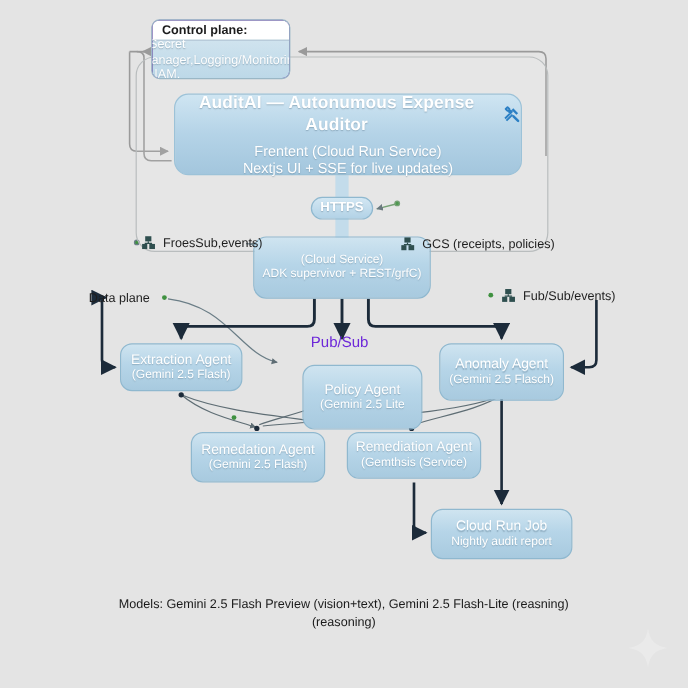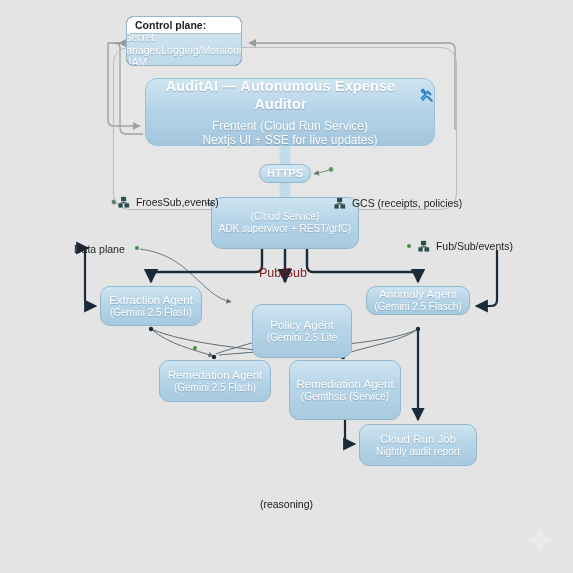--- a/index.html
+++ b/index.html
@@ -116,41 +116,41 @@
   
   #orchestrator {
     left: 211px; top: 197px; width: 148px; height: 52px;
     border-radius: 11px;
   }
   #orchestrator .t1 { font-size: 13px; font-weight: bold; margin-bottom: 1px; }
 
   
   #extraction-agent { left: 100px; top: 286px; width: 102px; height: 40px; }
   #policy-agent     { left: 236px; top: 304px; width: 100px; height: 54px; margin-left: 16px; }
-  #anomaly-agent    { left: 366px; top: 286px; width: 104px; height: 29px; }
+  #anomaly-agent    { left: 366px; top: 286px; width: 104px; height: 48px; }
 
   
   #remediation-agent-1 { left: 159px; top: 360px; width: 112px; height: 42px; }
-  #remediation-agent-2 { left: 289px; top: 360px; width: 112px; height: 60px; }
+  #remediation-agent-2 { left: 289px; top: 360px; width: 112px; height: 39px; }
 
   
   #cloud-run-job { left: 359px; top: 424px; width: 118px; height: 42px; }
 
   
   .lbl {
     position: absolute;
     font-size: 10.5px;
     color: #1e1e1e;
     white-space: nowrap;
   }
   #label-gcs      { left: 334px; top: 161px; margin-top: 36px; }
   #label-froessub { left: 118px; top: 196px; }
   #label-fubsub   { left: 418px; top: 240px; }
   #label-dataplane{ left: 74px;  top: 243px; }
-  #label-pubsub   { left: 259px; top: 266px; font-size: 12.5px; color:#7f1d1d; }
+  #label-pubsub   { left: 259px; top: 278px; font-size: 12.5px; color:#6d28d9; }
 
   .lbl .ic {
     display: inline-block;
     vertical-align: -2px;
     margin-right: 3px;
   }
 
   
   #caption {
     position: absolute;
@@ -374,20 +374,21 @@
 
   <div class="lbl" id="label-dataplane">
     <span>Data plane</span>
   </div>
 
   <div class="lbl" id="label-pubsub">
     <span>Pub/Sub</span>
   </div>
 
   <div id="caption">
+    <div>Models: Gemini 2.5 Flash Preview (vision+text), Gemini 2.5 Flash-Lite (reasning)</div>
     <div>(reasoning)</div>
   </div>
 
   <div id="sparkle">
     <svg width="34" height="34" viewBox="0 0 34 34" aria-hidden="true">
       <path d="M17 1 C18.6 11 22.8 15.2 33 17 C22.8 18.8 18.6 23 17 33 C15.4 23 11.2 18.8 1 17 C11.2 15.2 15.4 11 17 1 Z" fill="#f0f0f0"></path>
     </svg>
   </div>
 
 </div>

